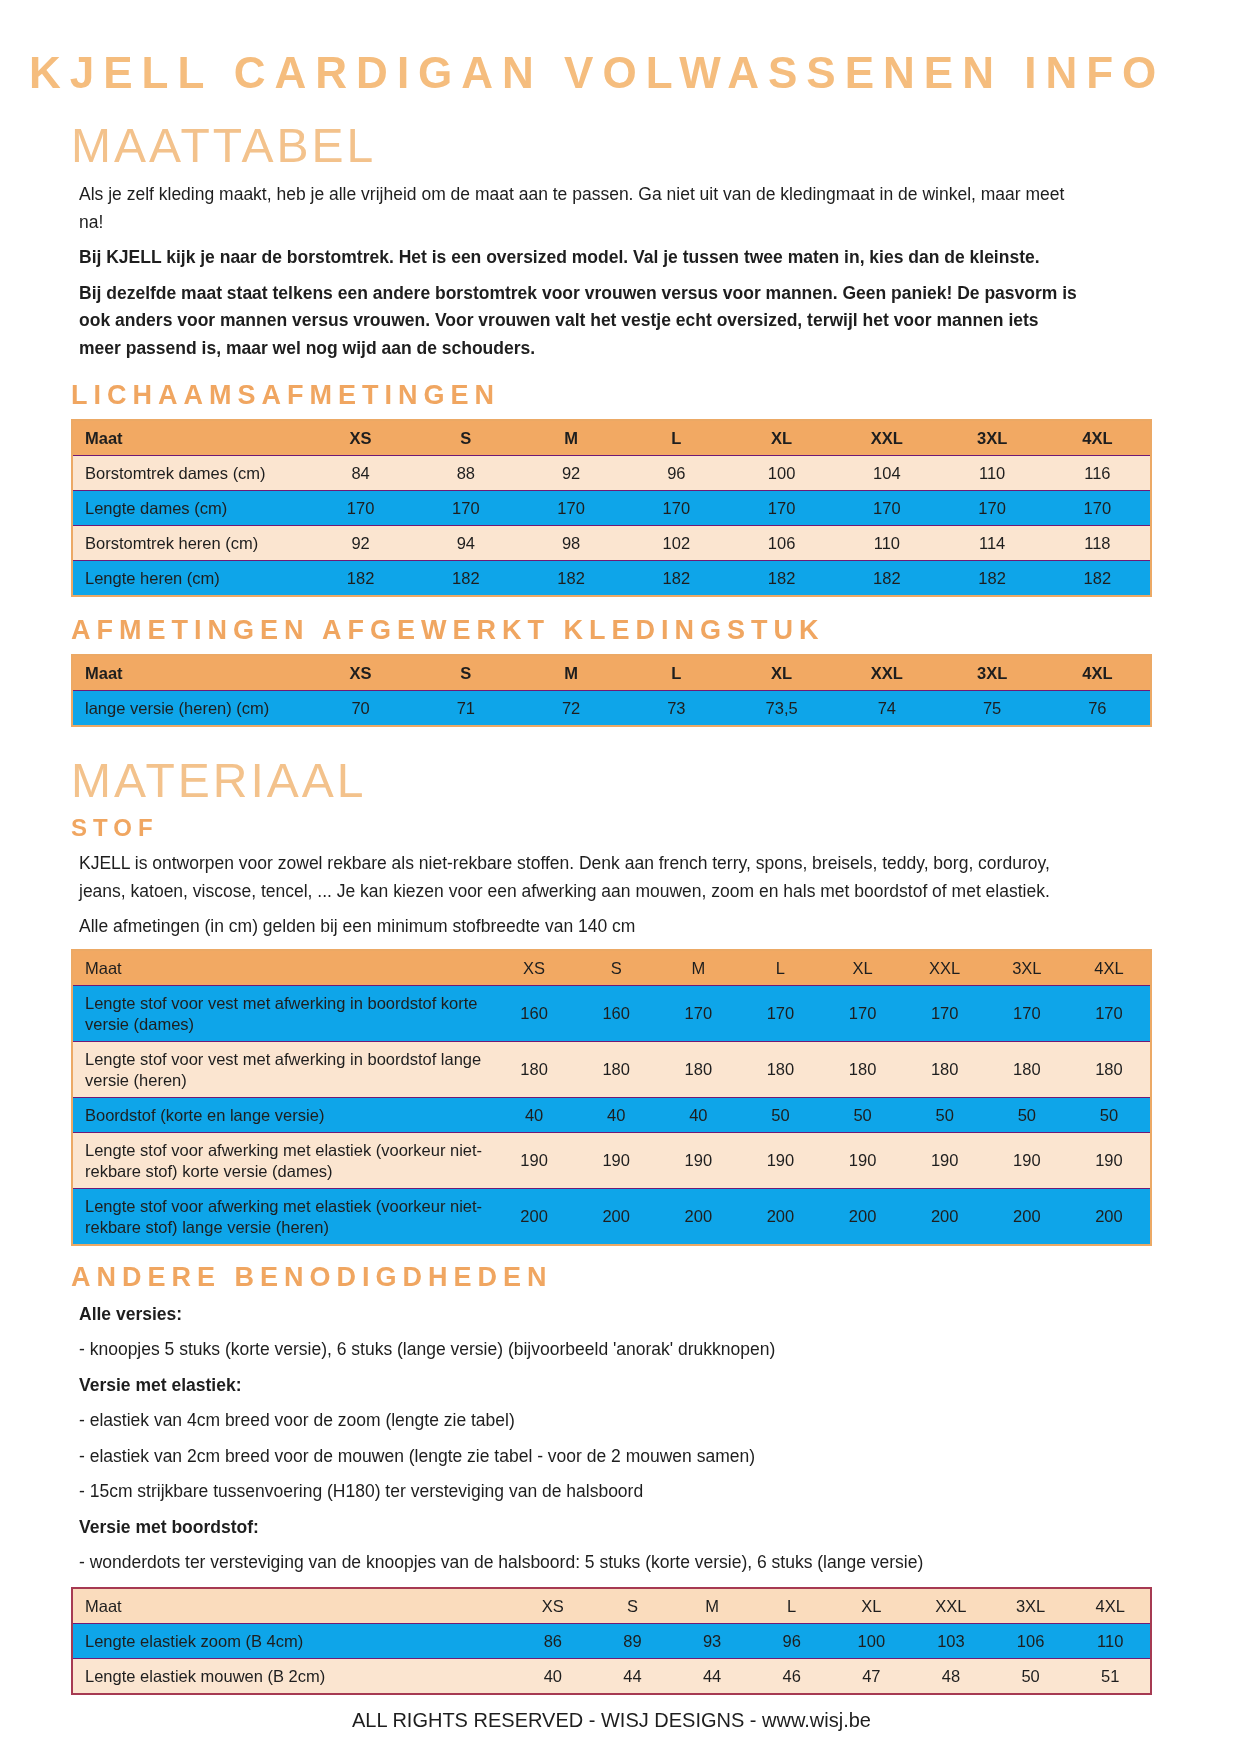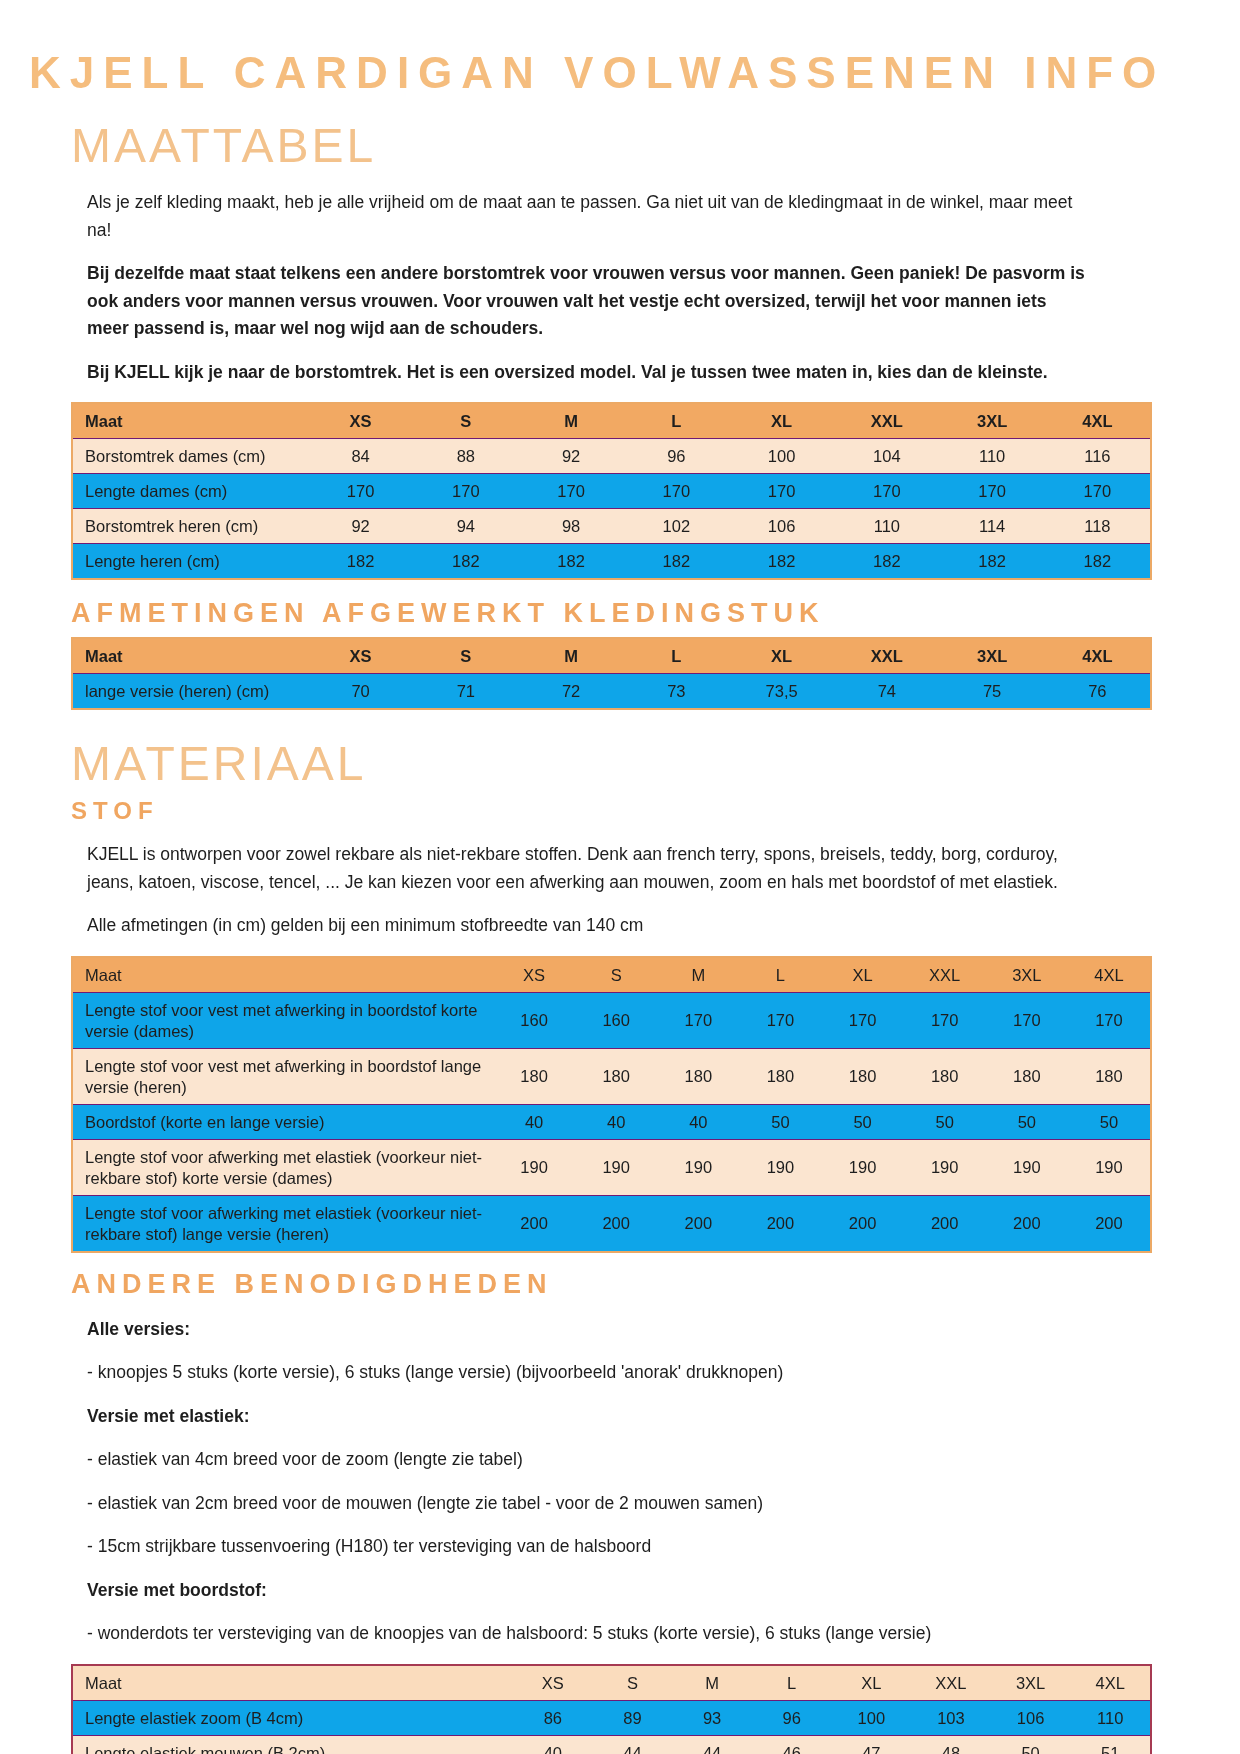--- a/index.html
+++ b/index.html
@@ -32,21 +32,21 @@
     letter-spacing: 6px;
     color: var(--section-heading, #f0a661);
   }
   h4.sub-heading {
     margin: 0 0 6px 0;
     font-size: 24px; font-weight: 700;
     letter-spacing: 6px;
     color: var(--section-heading, #f0a661);
   }
   .textblock p.line {
-    margin: 16px; max-width: 1005px;
+    margin: 8px; max-width: 1005px;
     font-size: 17.5px; line-height: 27.5px;
   }
   .textblock p.line.bold { font-weight: 700; }
 
   
   .size-table {
     border: 2px solid var(--table-border, #eca965);
     margin-top: 4px;
     background: #fff;
   }
@@ -77,24 +77,25 @@
 </head>
 <body>
 
 <div class="content">
 
   <h1 class="page-title">KJELL CARDIGAN VOLWASSENEN INFO</h1>
 
   <h2 class="outline-heading">MAATTABEL</h2>
   <div class="textblock">
       <p class="line">Als je zelf kleding maakt, heb je alle vrijheid om de maat aan te passen. Ga niet uit van de kledingmaat in de winkel, maar meet na!</p>
+      <p class="line bold">Bij KJELL kijk je naar de borstomtrek. Het is een oversized model. Val je tussen twee maten in, kies dan de kleinste.</p>
       <p class="line bold">Bij dezelfde maat staat telkens een andere borstomtrek voor vrouwen versus voor mannen. Geen paniek! De pasvorm is ook anders voor mannen versus vrouwen. Voor vrouwen valt het vestje echt oversized, terwijl het voor mannen iets meer passend is, maar wel nog wijd aan de schouders.</p>
-      <p class="line bold">Bij KJELL kijk je naar de borstomtrek. Het is een oversized model. Val je tussen twee maten in, kies dan de kleinste.</p>
-    </div>
-
+    </div>
+
+  <h3 class="section-heading">LICHAAMSAFMETINGEN</h3>
   <div class="size-table t12 bold-head">
       <div class="trow thead">
         <div class="tc tlabel">Maat</div>
         <div class="tc">XS</div>
         <div class="tc">S</div>
         <div class="tc">M</div>
         <div class="tc">L</div>
         <div class="tc">XL</div>
         <div class="tc">XXL</div>
         <div class="tc">3XL</div>

